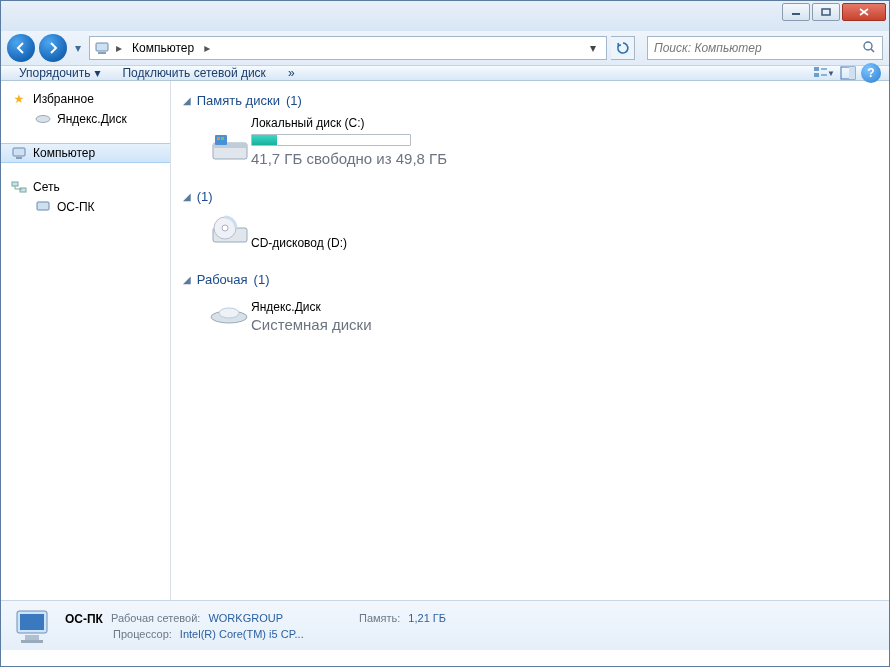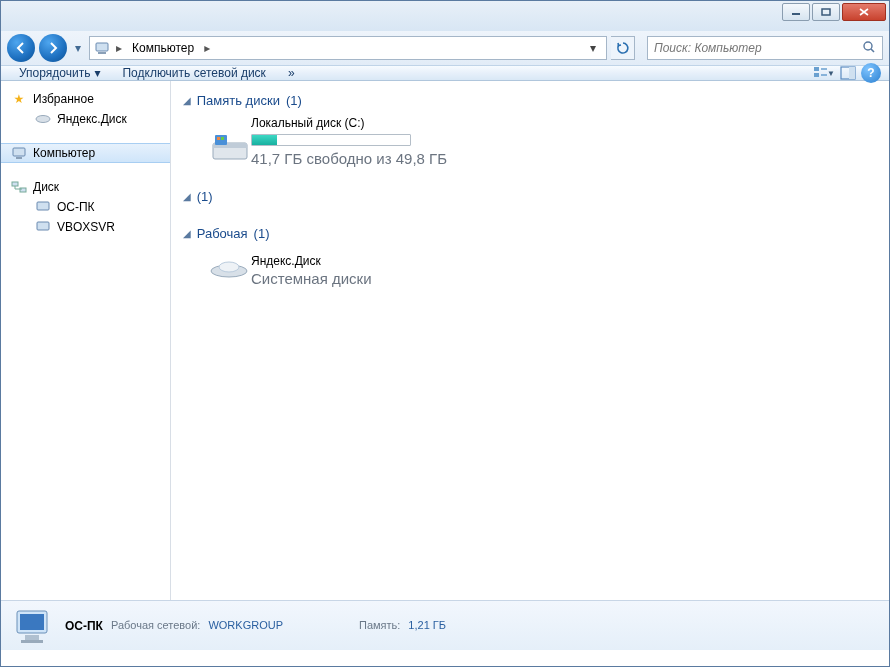--- a/index.html
+++ b/index.html
@@ -181,37 +181,29 @@
     </div>
     <div class="sb-group">
       <div class="sb-item header">
         <span class="sb-ico">
             <svg width="16" height="14">
               <rect x="1" y="2" width="6" height="4" fill="#cfe0f0" stroke="#7a9"></rect>
               <rect x="9" y="8" width="6" height="4" fill="#cfe0f0" stroke="#7a9"></rect>
               <path d="M4 6v3h7" stroke="#7a9" fill="none"></path>
             </svg>
           </span>
-        <span>Диск</span>
+        <span>Сеть</span>
       </div>
       <div class="sb-item child">
         <span class="sb-ico">
             <svg width="16" height="14">
               <rect x="2" y="2" width="12" height="8" rx="1" fill="#cfe0f0" stroke="#6a8ab0"></rect>
             </svg>
           </span>
         <span>ОС-ПК</span>
-      </div>
-      <div class="sb-item child">
-        <span class="sb-ico">
-            <svg width="16" height="14">
-              <rect x="2" y="2" width="12" height="8" rx="1" fill="#cfe0f0" stroke="#6a8ab0"></rect>
-            </svg>
-          </span>
-        <span>VBOXSVR</span>
       </div>
     </div>
   </div>
 
   <div class="content">
 
     <div class="cat">
       <div class="cat-h">
         <span class="arrow">◢</span>
         <span>Память диски</span>
@@ -234,20 +226,33 @@
             </span>
           <span class="item-sub">41,7 ГБ свободно из 49,8 ГБ</span>
         </span>
       </div>
     </div>
 
     <div class="cat">
       <div class="cat-h">
         <span class="arrow">◢</span>
         <span class="cnt">(1)</span>
+      </div>
+      <div class="item">
+        <span class="item-ico">
+            <svg width="44" height="38">
+              <rect x="6" y="16" width="34" height="14" rx="2" fill="#e0e6ec" stroke="#9ab"></rect>
+              <circle cx="18" cy="16" r="11" fill="#eef2f6" stroke="#bbc"></circle>
+              <circle cx="18" cy="16" r="3" fill="#fff" stroke="#aac"></circle>
+              <path d="M18 5 A11 11 0 0 1 29 16" fill="none" stroke="#cde" stroke-width="3"></path>
+            </svg>
+          </span>
+        <span class="item-info">
+          <span class="item-name">CD-дисковод (D:)</span>
+        </span>
       </div>
     </div>
 
     <div class="cat">
       <div class="cat-h">
         <span class="arrow">◢</span>
         <span>Рабочая</span>
         <span class="cnt">(1)</span>
       </div>
       <div class="item">
@@ -276,14 +281,18 @@
       </svg></span>
   <div class="sb-lines">
     <div class="l">
         <b>ОС-ПК</b>
       <span class="lbl">Рабочая сетевой:</span>
       <span class="val">WORKGROUP</span>
       <span style="width:60px"></span>
       <span class="lbl">Память:</span>
       <span class="val">1,21 ГБ</span>
     </div>
+    <div class="l" style="padding-left:48px">
+      <span class="lbl">Процессор:</span>
+      <span class="val">Intel(R) Core(TM) i5 CP...</span>
+    </div>
   </div>
 </div>
 
 </body></html>

